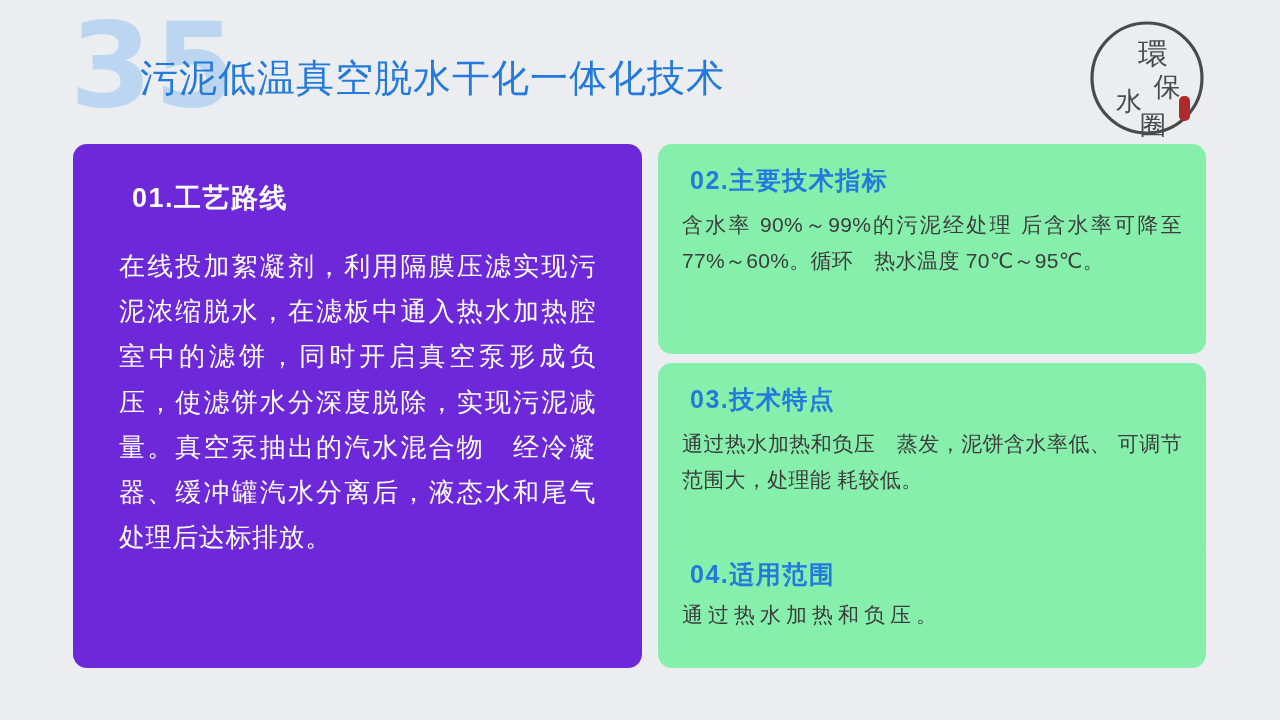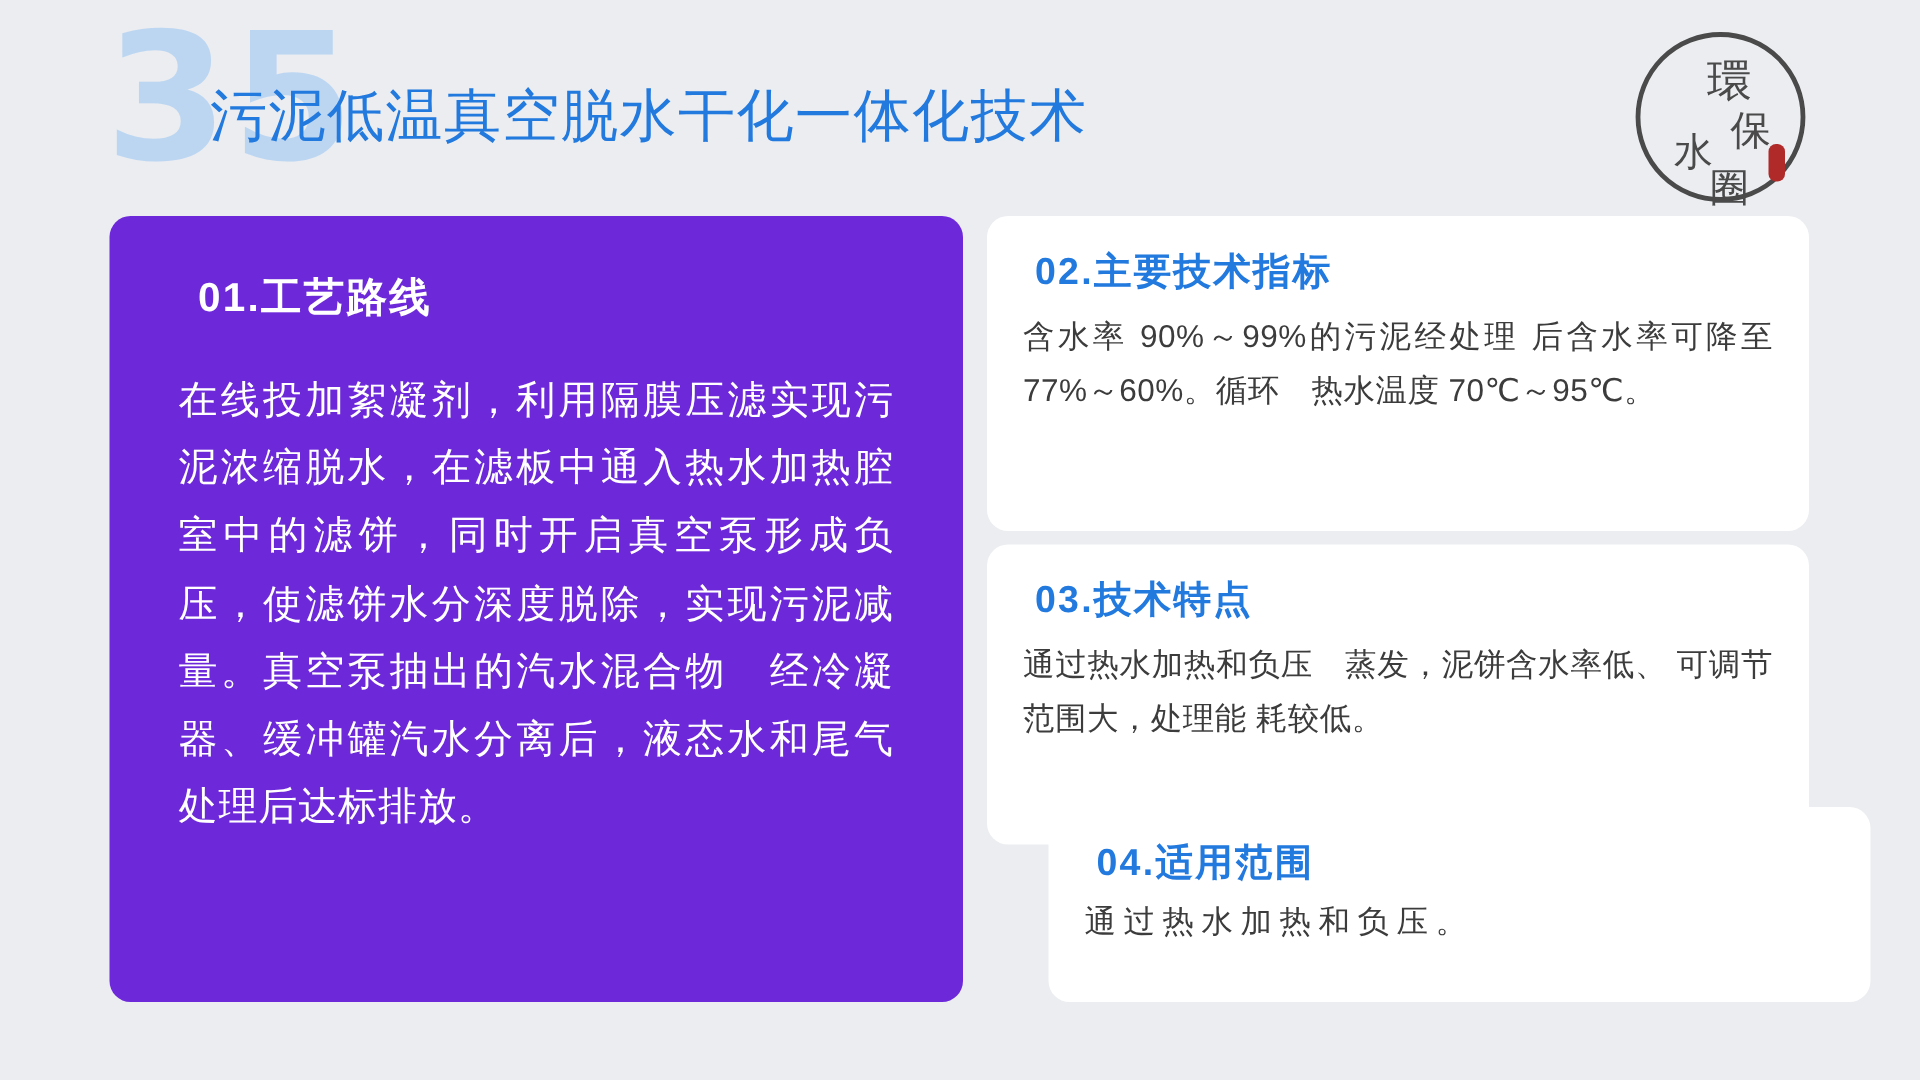--- a/index.html
+++ b/index.html
@@ -87,28 +87,28 @@
     line-height: 1.74;
     letter-spacing: 0.6px;
     text-align: justify;
     text-justify: inter-ideograph;
   }
 
   .card-right {
     position: absolute;
     left: 658px;
     width: 548px;
-    background: #ffffff;
+    background: #86efac;
     border-radius: 14px;
     box-sizing: border-box;
     padding: 16px 24px 18px 24px;
   }
   #card-02 { top: 144px;  height: 210px; }
   #card-03 { top: 351px;  height: 200px; margin-top: 12px; }
-  #card-04 { top: 538px;  height: 130px; margin-left: 41px; }
+  #card-04 { top: 538px;  height: 130px; }
 
   .card-right .card-heading {
     color: #2279de;
     font-size: 25px;
     font-weight: 700;
     letter-spacing: 1.5px;
     margin: 4px 0 0 8px;
   }
   .card-right .card-body {
     margin-top: 10px;

